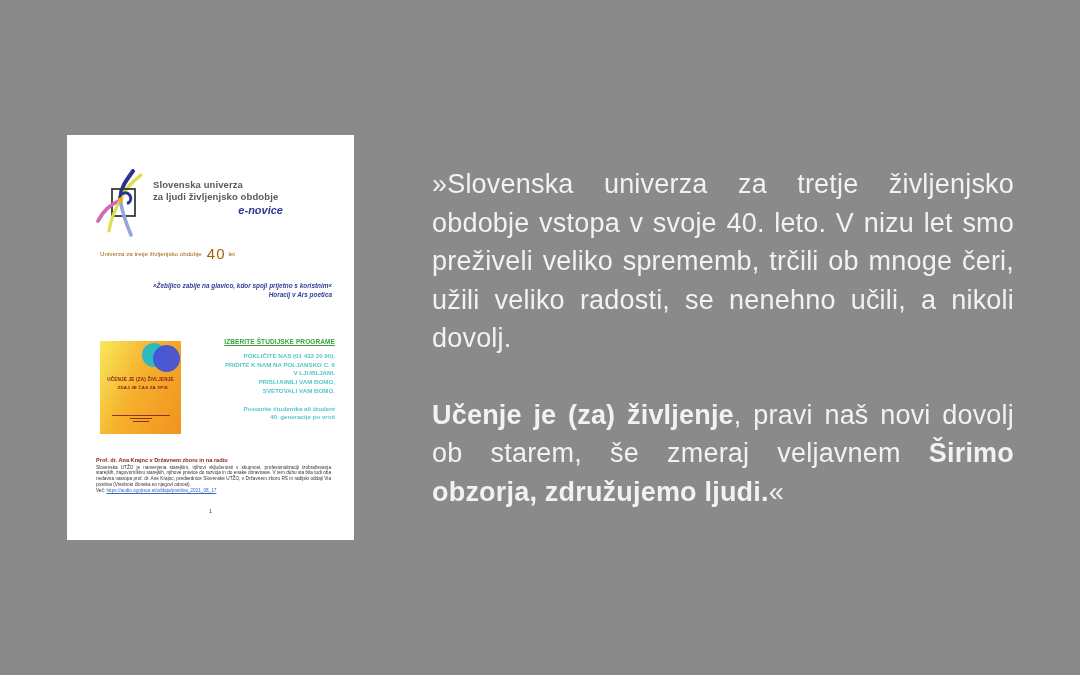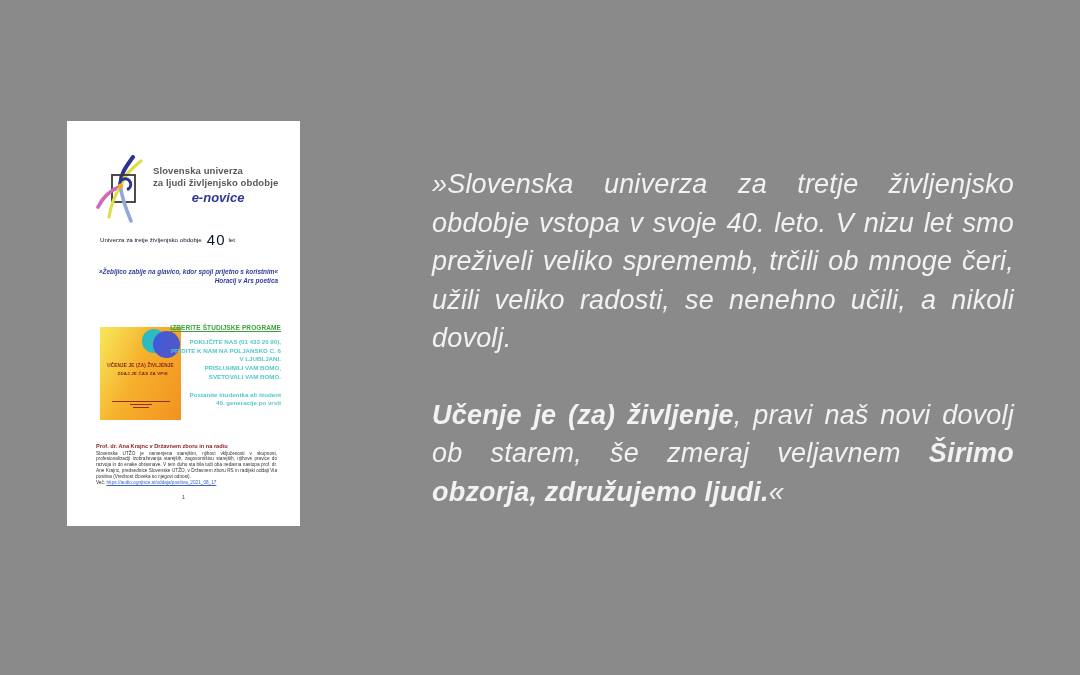--- a/index.html
+++ b/index.html
@@ -6,30 +6,30 @@
   html,body { width:1080px; height:675px; }
   body {
     background:#8a8a8a;
     font-family:"Liberation Sans", sans-serif;
     position:relative;
     overflow:hidden;
   }
 
   
   .document {
-    position:absolute; left:67px; top:121px;
-    width:233px; height:405px;
+    position:absolute; left:67px; top:135px;
+    width:287px; height:405px;
     background:#ffffff;
   }
   .logo-svg { position:absolute; left:28px; top:34px; width:60px; height:70px; }
   .org-text { position:absolute; left:86px; top:44px; width:134px; }
   .org-line { font-size:9.5px; line-height:11.5px; color:#58595b; font-weight:600; letter-spacing:.1px; }
-  .enovice  { text-align:center; color:#2b3990; font-weight:700; font-style:italic; font-size:13px; margin-top:2px; padding-right:4px; }
+  .enovice  { text-align:right; color:#2b3990; font-weight:700; font-style:italic; font-size:11px; margin-top:2px; padding-right:4px; }
 
-  .anniversary { position:absolute; left:33px; top:110px; display:flex; align-items:center; color:#0f172a; }
+  .anniversary { position:absolute; left:33px; top:110px; display:flex; align-items:center; color:#a16207; }
   .ann-prefix { font-size:6.2px; }
   .ann-number { font-size:15px; font-weight:300; letter-spacing:1px; margin:0 3px 0 5px; }
   .ann-suffix { font-size:6.2px; }
 
   .doc-quote { position:absolute; right:22px; top:147px; text-align:right; color:#333d99; font-style:italic; font-weight:600; }
   .doc-quote-line { font-size:6.4px; line-height:8.6px; }
 
   .promo-card {
     position:absolute; left:33px; top:206px; width:81px; height:93px;
     background:linear-gradient(115deg,#f7e95c 0%, #f6b12d 45%, #f1921f 100%);
@@ -53,21 +53,21 @@
   .enroll-cta .enroll-line { font-weight:700; }
 
   .article { position:absolute; left:29px; right:23px; top:322px; }
   .article-heading { font-size:5.6px; color:#8b2222; font-weight:700; margin-bottom:1.5px; }
   .article-body { font-size:4.7px; line-height:5.9px; color:#333333; text-align:justify; }
   .article-more { font-size:4.7px; line-height:5.9px; color:#333333; }
   .article-link { color:#3a66c9; text-decoration:underline; }
   .page-number { position:absolute; bottom:26px; left:0; right:0; text-align:center; font-size:5.5px; color:#444444; }
 
   
-  .quote-panel { position:absolute; left:432px; top:165px; width:582px; color:#f3f2f1;font-style:italic; }
+  .quote-panel { position:absolute; left:432px; top:165px; width:582px; color:#f3f2f1; }
   .panel-para { font-size:27px; line-height:38.5px; text-align:justify; letter-spacing:.2px; }
   .panel-para + .panel-para { margin-top:38px; }
   .bold { font-weight:700; }
 </style>
 </head>
 <body>
 
 <div class="document">
 
   <svg class="logo-svg" viewBox="0 0 60 70" aria-hidden="true">

